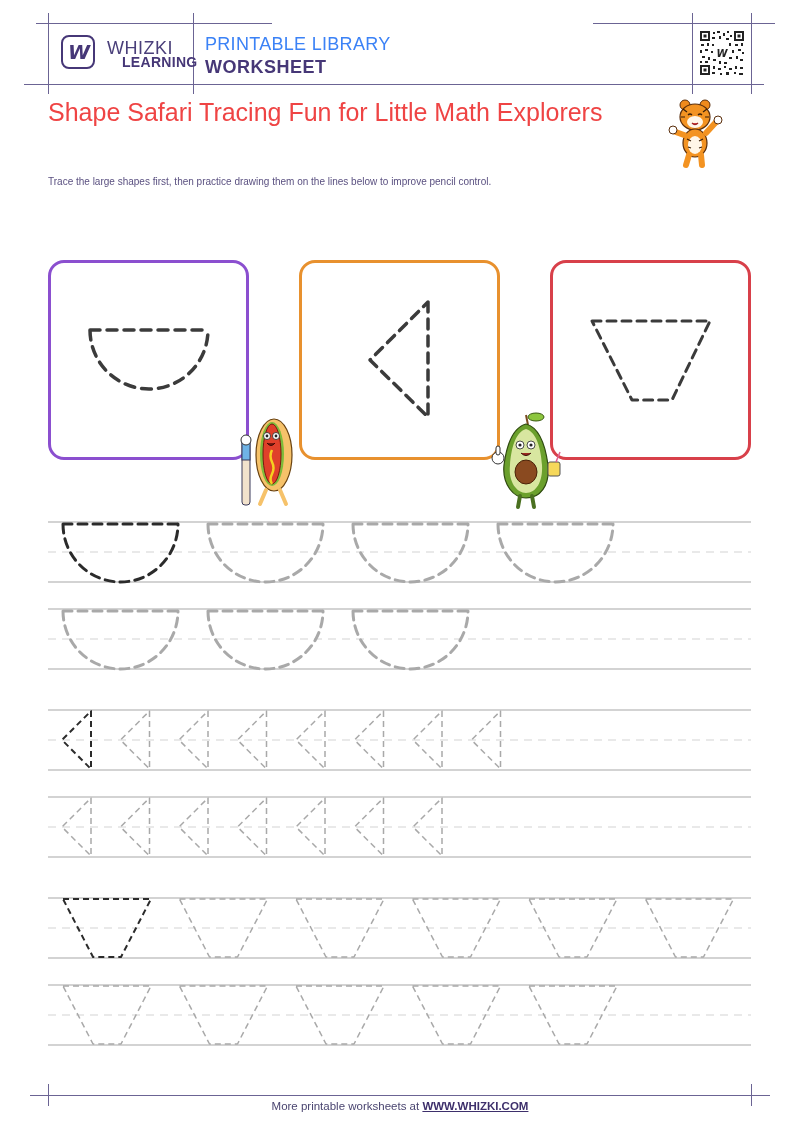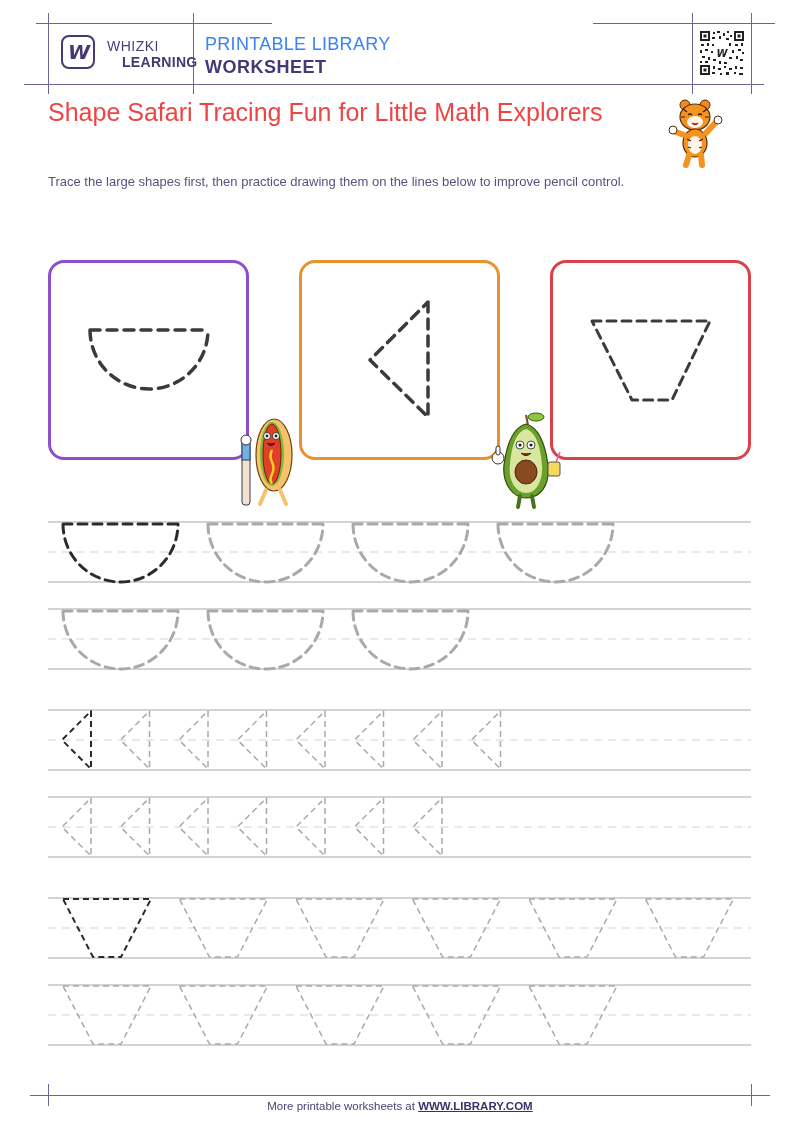--- a/index.html
+++ b/index.html
@@ -1,26 +1,26 @@
 <!DOCTYPE html>
 <html><head>
 <meta charset="utf-8">
 <style>
   html, body { margin:0; padding:0; background:#ffffff; }
   body { width:800px; height:1132px; position:relative; overflow:hidden; font-family:"Liberation Sans", sans-serif; color:#3d2f6b; }
   .hl { position:absolute; height:1px; background:#6b6494; }
   .vl { position:absolute; width:1px; background:#6b6494; }
   .logo-box { position:absolute; left:61px; top:35px; width:34px; height:34px; border:2.5px solid #463777; border-radius:8px; box-sizing:border-box; display:flex; align-items:center; justify-content:center; }
   .logo-w { font-weight:900; font-style:italic; font-size:20px; color:#463777; font-family:"DejaVu Sans", sans-serif; letter-spacing:-2px; }
-  .brand1 { position:absolute; left:107px; top:38px; font-size:14px; color:#4a3f7a; letter-spacing:0.5px; }
+  .brand1 { position:absolute; left:107px; top:38px; font-size:18px; color:#4a3f7a; letter-spacing:0.5px; }
   .brand2 { position:absolute; left:122px; top:54px; font-size:14px; font-weight:bold; color:#463777; letter-spacing:0.3px; }
   .hdr1 { position:absolute; left:205px; top:34px; font-size:18px; color:#3b82f6; letter-spacing:0.3px; }
   .hdr2 { position:absolute; left:205px; top:57px; font-size:18px; font-weight:bold; color:#463777; letter-spacing:0.5px;text-align:right; }
   .title { position:absolute; left:48px; top:96px; width:560px; font-size:25px; font-weight:normal; line-height:32px; color:#ef4444; }
-  .subtitle { position:absolute; left:48px; top:171px; width:580px; font-size:13px; line-height:21px; color:#5a5080; }
+  .subtitle { position:absolute; left:48px; top:171px; width:580px; font-size:10px; line-height:21px; color:#5a5080; }
   .shape-card { position:absolute; box-sizing:border-box; border-radius:16px; border:3px solid; background:#fff; }
   .footer-text { position:absolute; left:0; width:800px; top:1100px; text-align:center; font-size:11.5px; color:#4a4570; }
   .footer-link { font-weight:bold; text-decoration:underline; color:#3d2f6b; }
   svg { position:absolute; overflow:visible; }
 </style>
 </head>
 <body>
 
 <div class="hl" style="left:36px; top:23px; width:236px;"></div>
 <div class="hl" style="left:593px; top:23px; width:182px;"></div>
@@ -229,14 +229,14 @@
         <path d="M412.5 986 L500.5 986 L470.5 1044 L442.5 1044 Z" fill="none" stroke="#a9a9a9" stroke-width="1.5" stroke-dasharray="6 4" stroke-linejoin="round"></path>
         <path d="M529 986 L617 986 L587 1044 L559 1044 Z" fill="none" stroke="#a9a9a9" stroke-width="1.5" stroke-dasharray="6 4" stroke-linejoin="round"></path>
       </g>
     </svg>
   </div>
 
 <div class="hl" style="left:30px; top:1095px; width:740px;"></div>
 <div class="vl" style="left:48px; top:1084px; height:22px;"></div>
 <div class="vl" style="left:751px; top:1084px; height:22px;"></div>
 <div class="footer-text">
-  <span>More printable worksheets at </span><span class="footer-link">WWW.LIBRARY.COM</span>
+  <span>More printable worksheets at </span><span class="footer-link">WWW.WHIZKI.COM</span>
 </div>
 
 </body></html>

